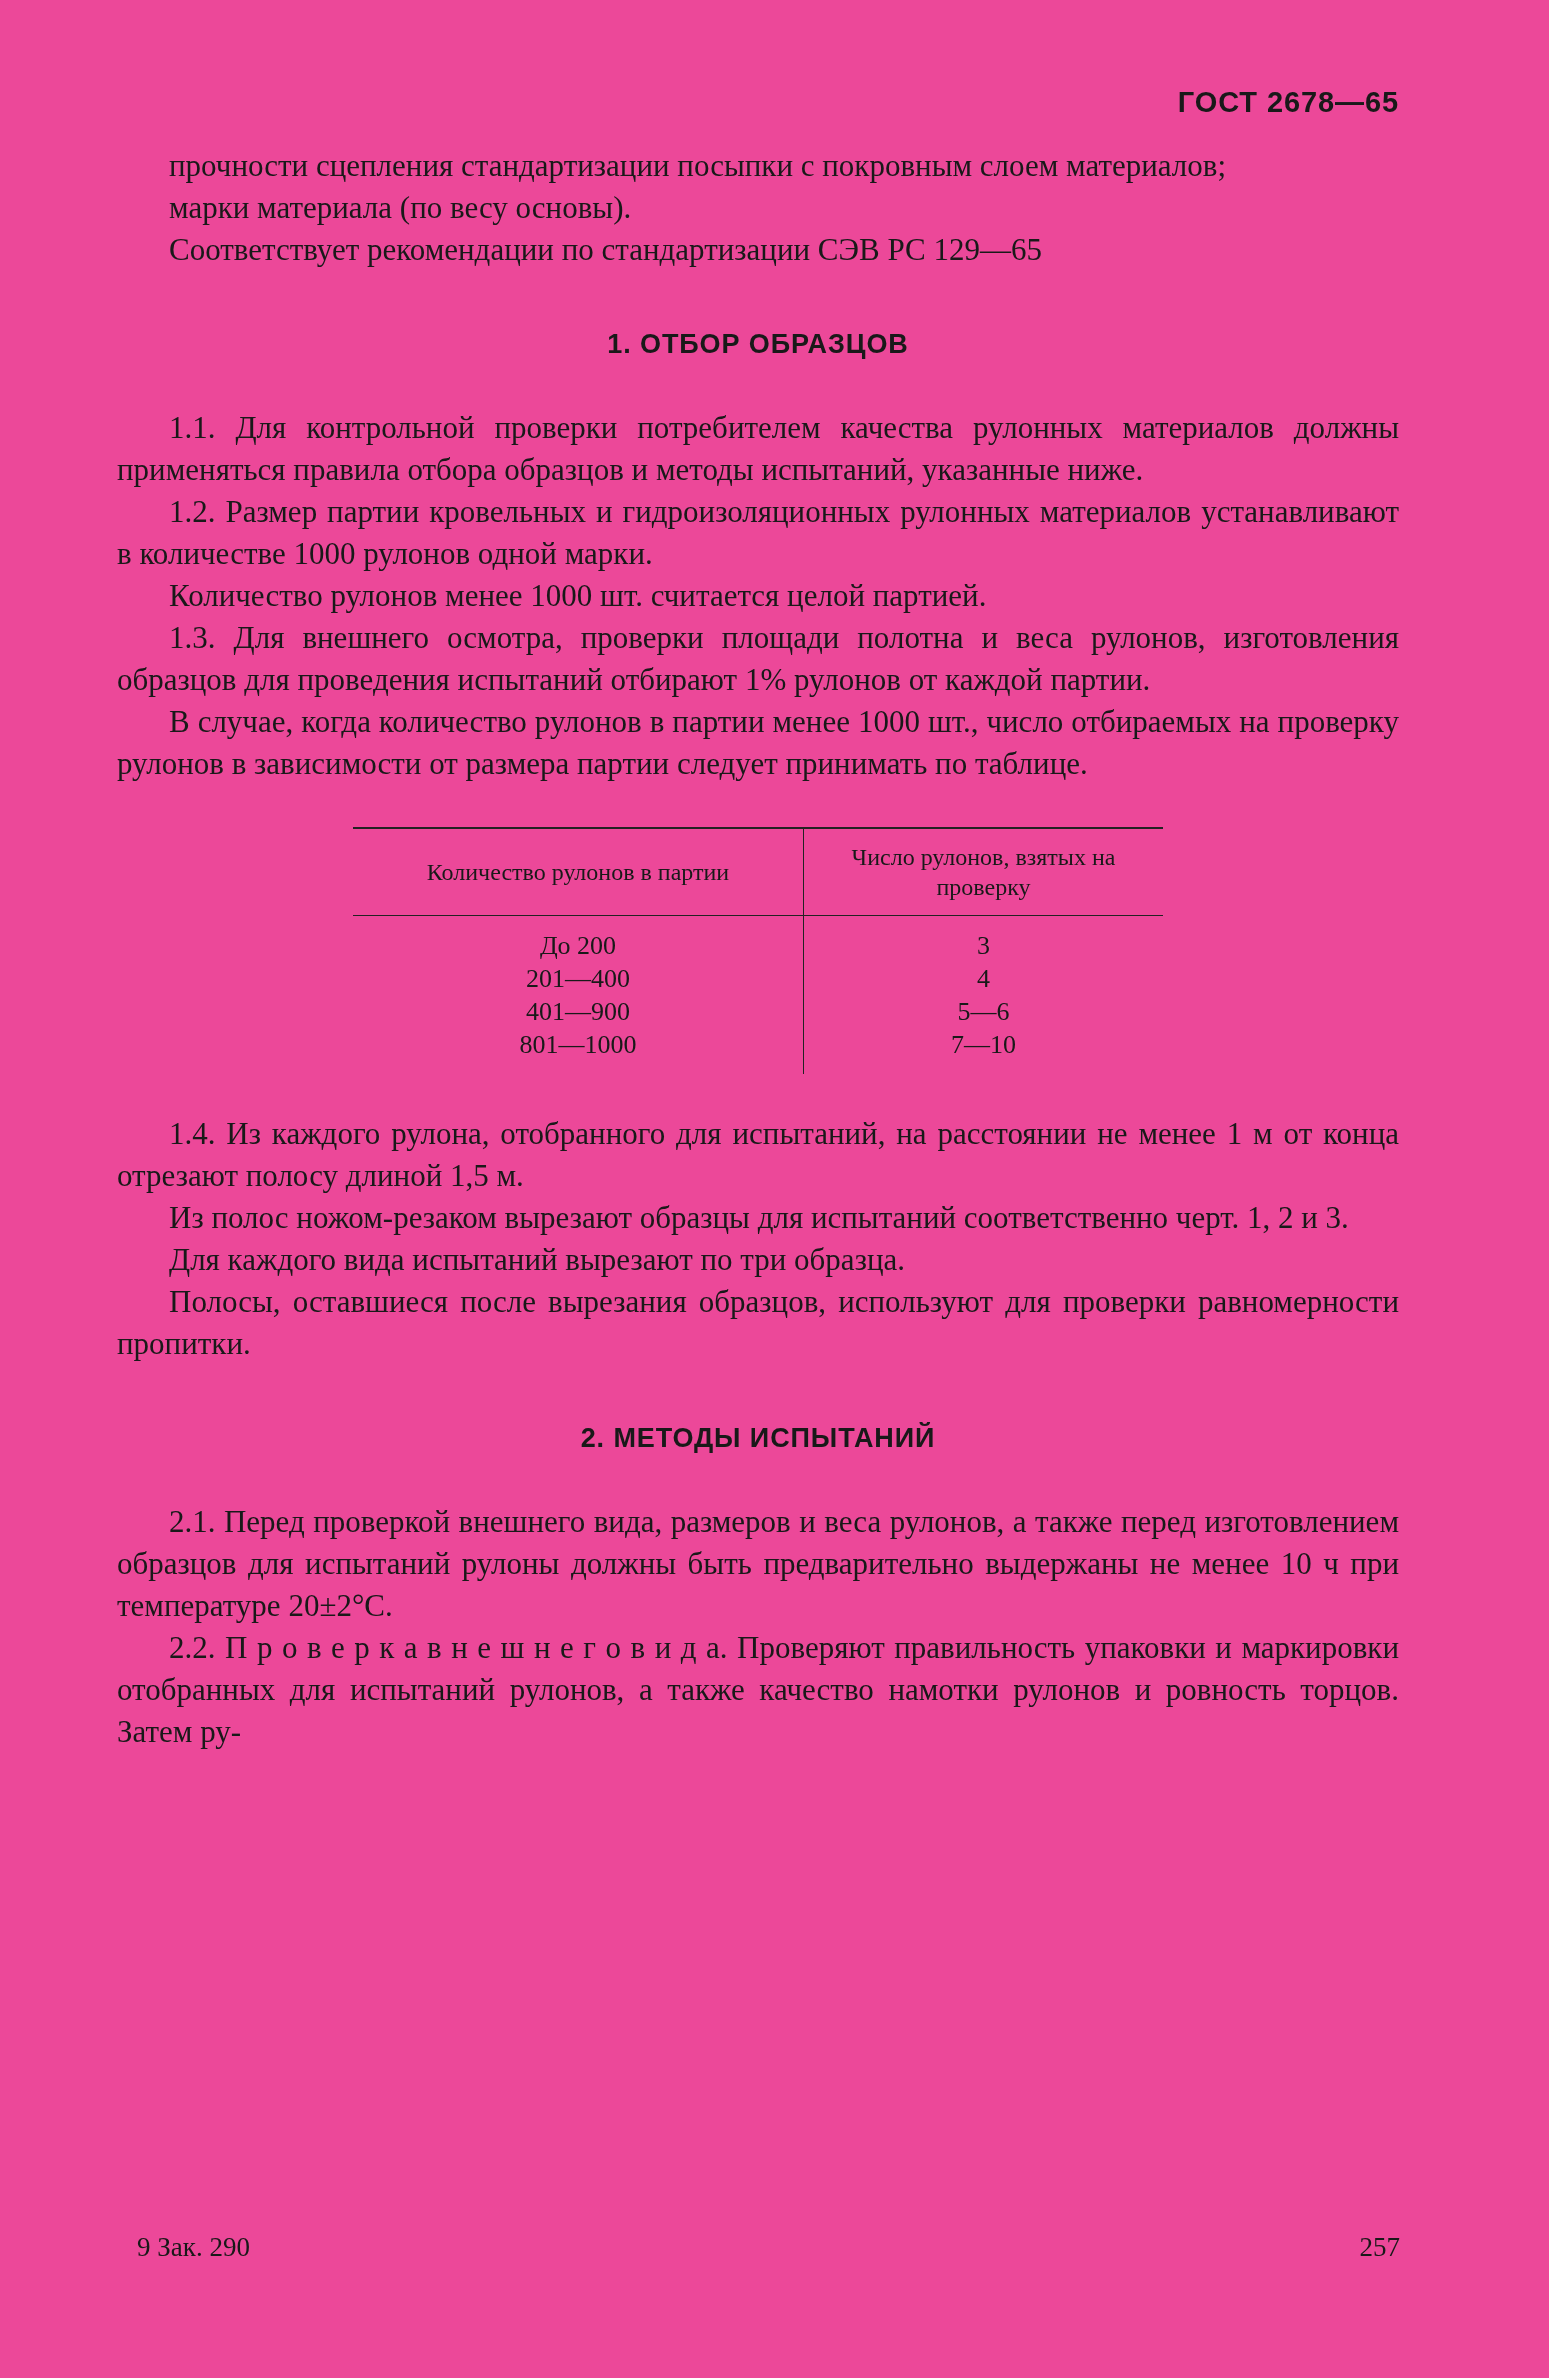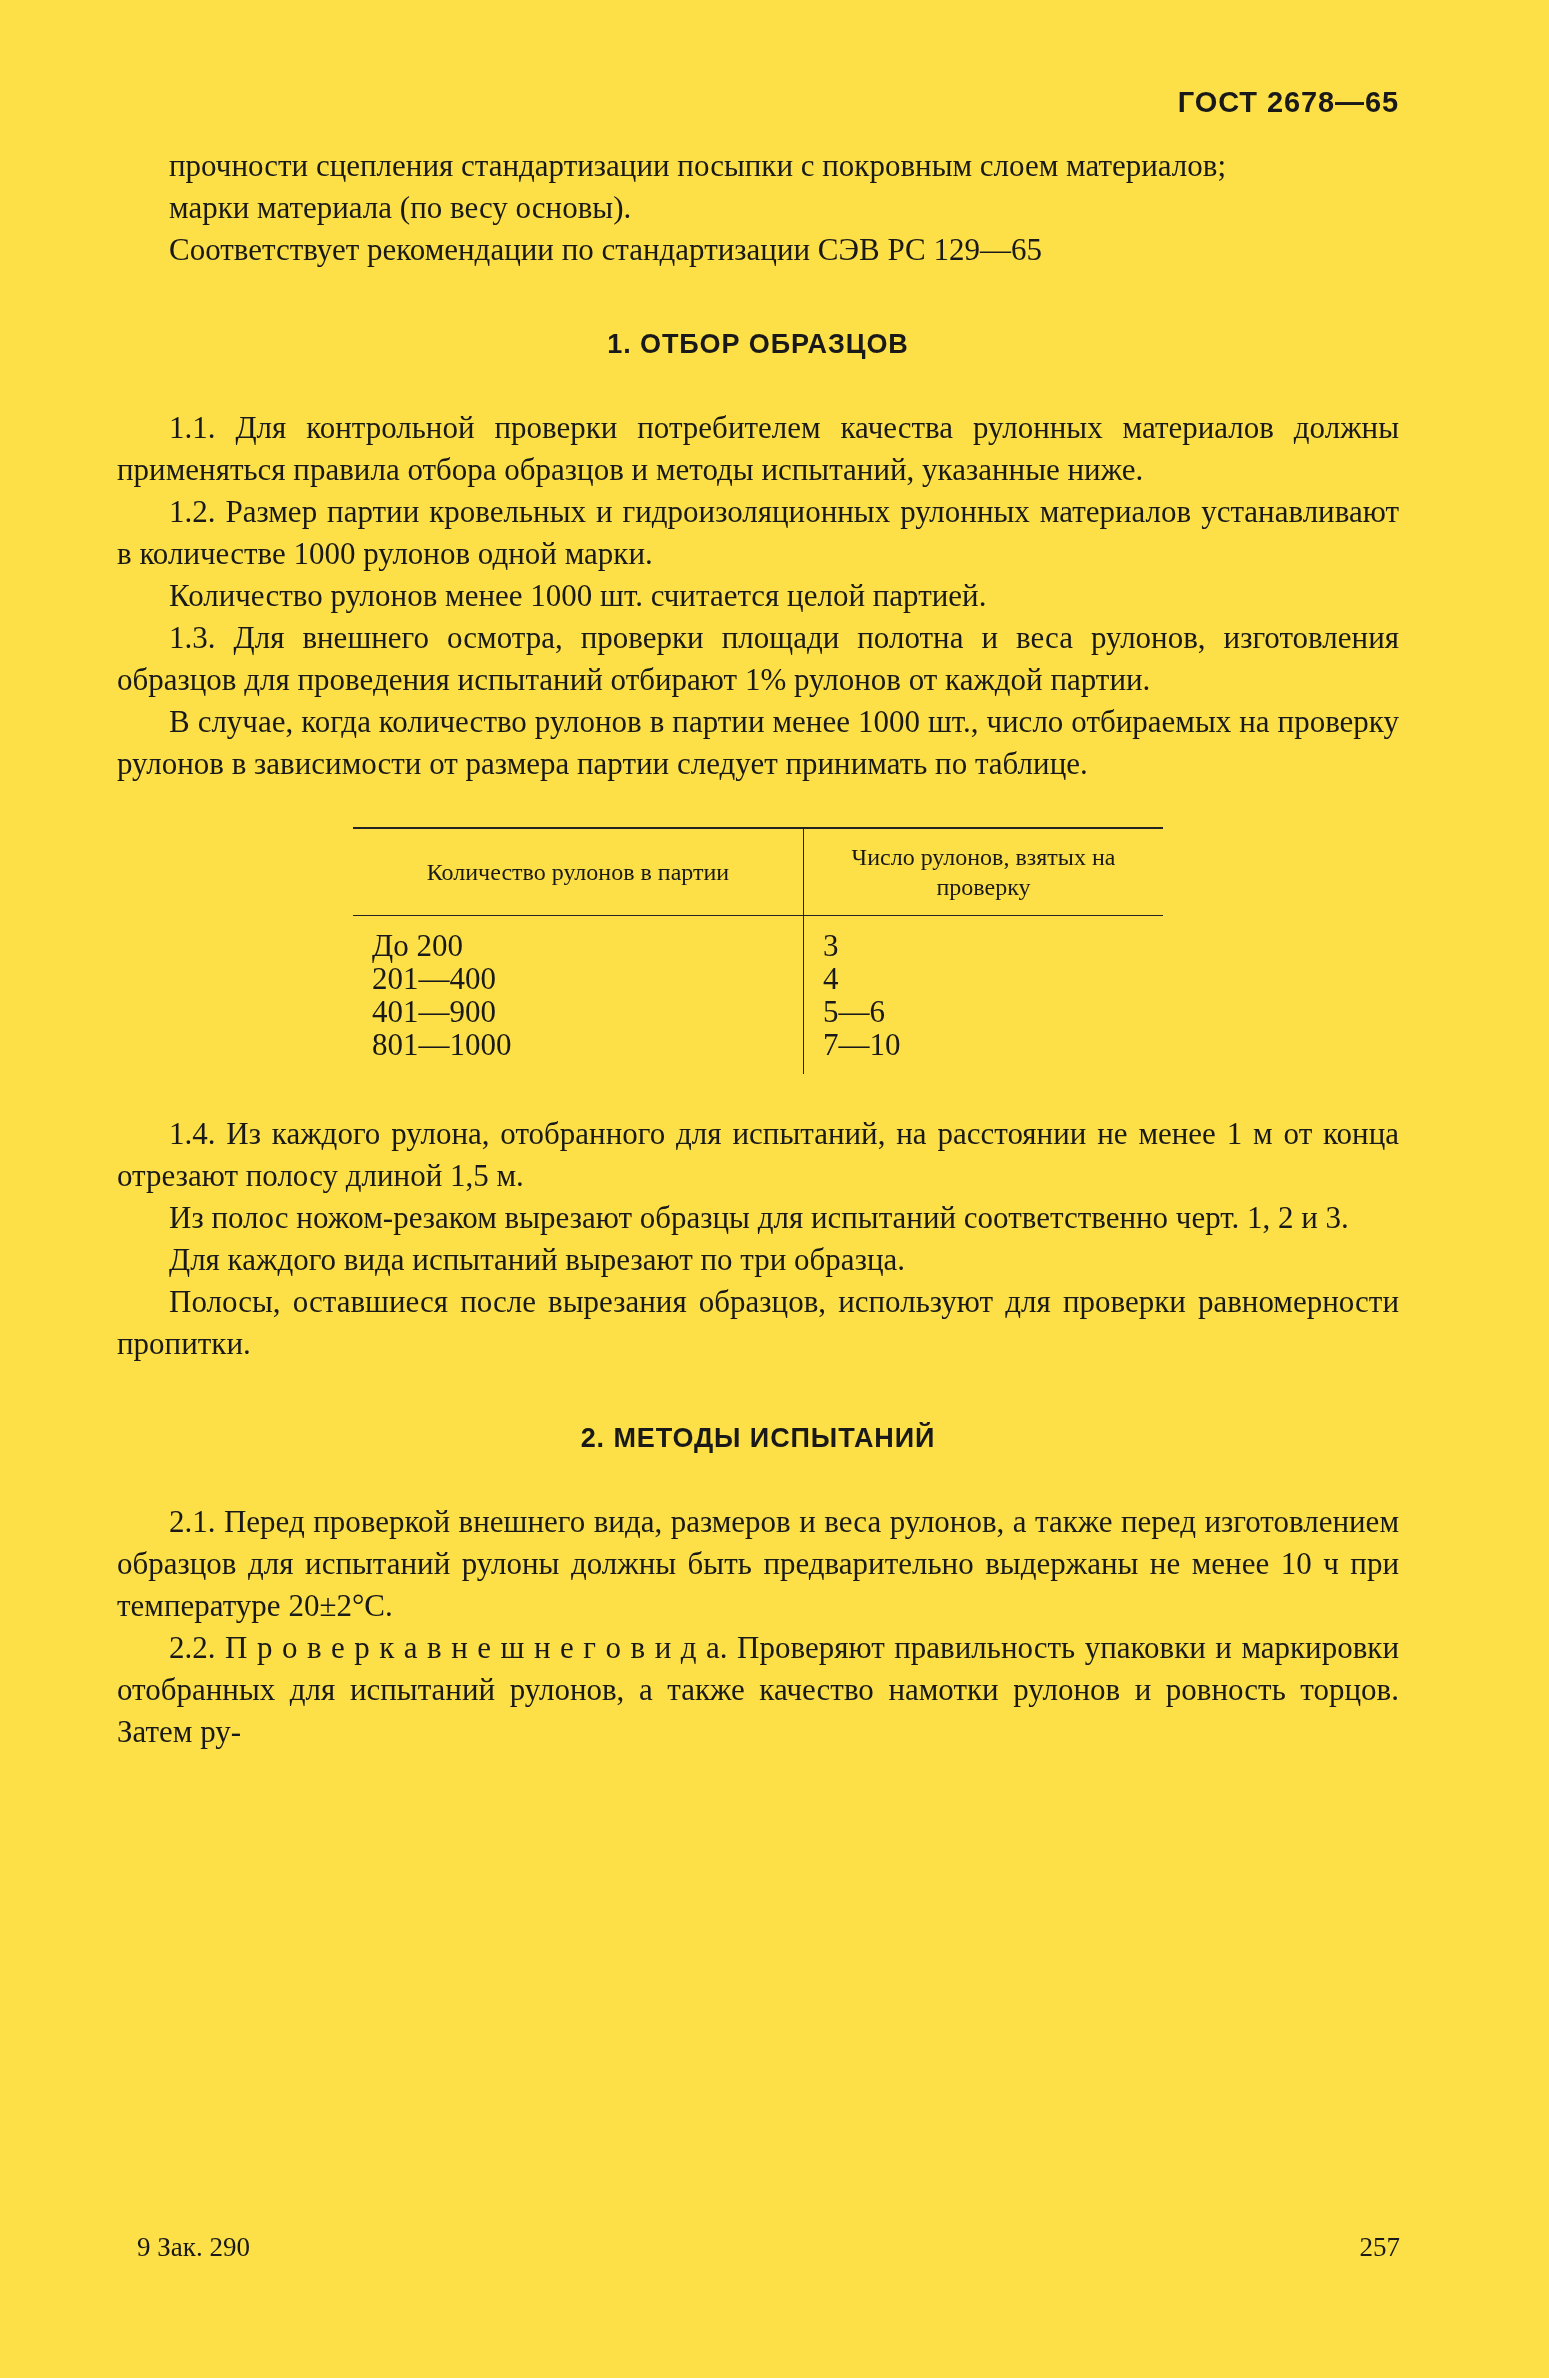--- a/index.html
+++ b/index.html
@@ -5,21 +5,21 @@
   html, body {
     margin: 0;
     padding: 0;
     background: #e8e8e8;
   }
   .page {
     position: relative;
     width: 1550px;
     height: 2379px;
     margin: 0 auto;
-    background: #fde047;
+    background: #ec4899;
     color: #191919;
     font-family: "Liberation Serif", serif;
     overflow: hidden;
   }
   .content {
     position: absolute;
     left: 117px;
     top: 86px;
     width: 1282px;
   }
@@ -61,24 +61,24 @@
     border-bottom: 1.9px solid #222;
     padding: 13px 19px;
     line-height: 30px;
   }
   .spec-table th:first-child,
   .spec-table td:first-child {
     border-right: 1.9px solid #222;
     width: 412px;
   }
   .spec-table td {
-    text-align: left;
+    text-align: center;
     padding: 0 19px;
     line-height: 33px;
-    font-size: 31px;
+    font-size: 26px;
   }
   .spec-table tbody tr:first-child td {
     padding-top: 13px;
   }
   .spec-table tbody tr:last-child td {
     padding-bottom: 13px;
     margin-top: 38px;
   }
   .doc-footer {
     position: absolute;

